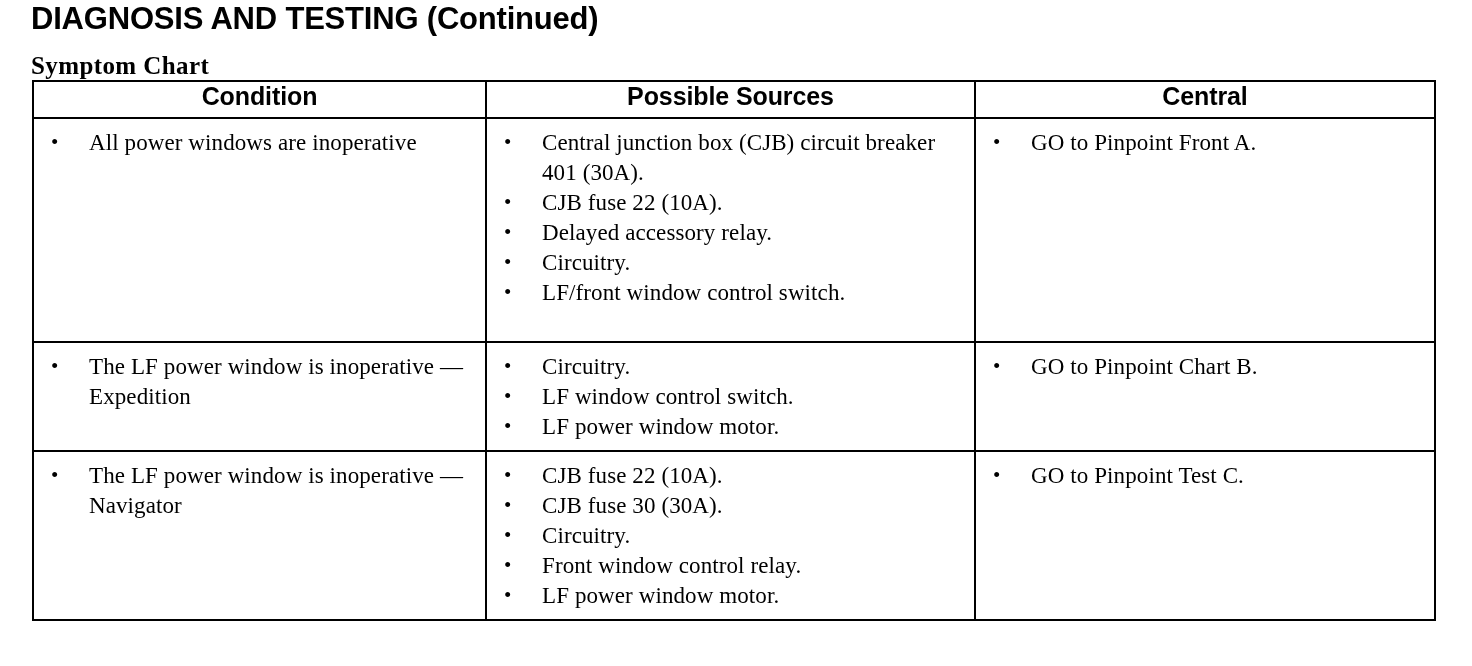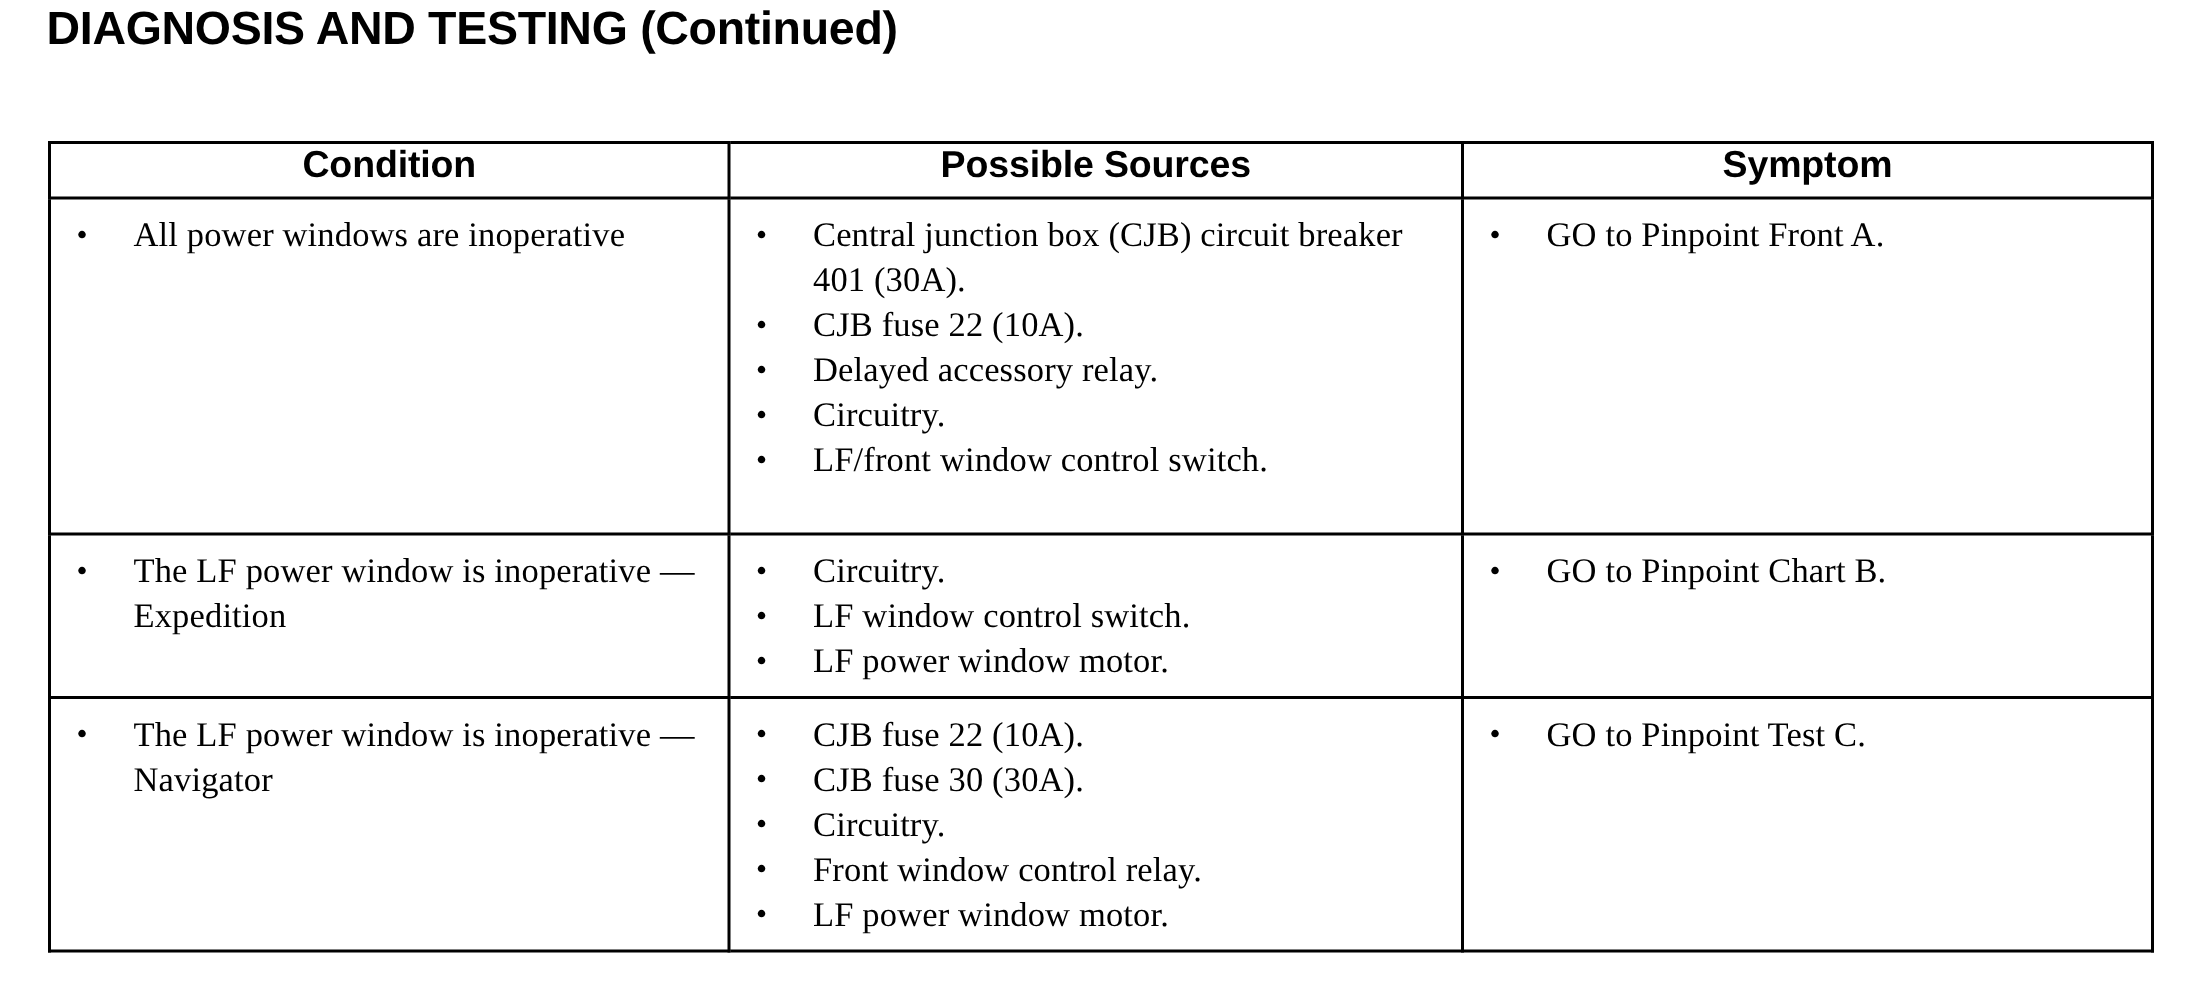--- a/index.html
+++ b/index.html
@@ -43,21 +43,21 @@
     font-size: 25px;
     letter-spacing: 0.4px;
     white-space: nowrap;
     line-height: 32px;
   }
 
   
   .symptom-table {
     position: absolute;
     left: 32px;
-    top: 94px;
+    top: 80px;
     width: 1402px;
     border-collapse: collapse;
     table-layout: fixed;
   }
   .symptom-table td,
   .symptom-table th {
     border: 2px solid #000000;
     vertical-align: top;
     padding: 0;
     background: #ffffff;
@@ -106,32 +106,33 @@
 
   .nowrap-item { white-space: nowrap; }
 </style>
 </head>
 <body>
 
 <div class="page">
 
   <div class="doc-title">DIAGNOSIS AND TESTING (Continued)</div>
 
+  <div class="doc-subtitle">Symptom Chart</div>
 
   <table class="symptom-table">
     <colgroup>
       <col class="col-condition">
       <col class="col-sources">
       <col class="col-action">
     </colgroup>
     <thead>
       <tr>
         <th>Condition</th>
         <th>Possible Sources</th>
-        <th>Symptom</th>
+        <th>Central</th>
       </tr>
     </thead>
     <tbody>
 
       <tr class="row-tall-1">
         <td>
           <ul class="cell-list">
             <li>All power windows are inoperative</li>
           </ul>
         </td>

